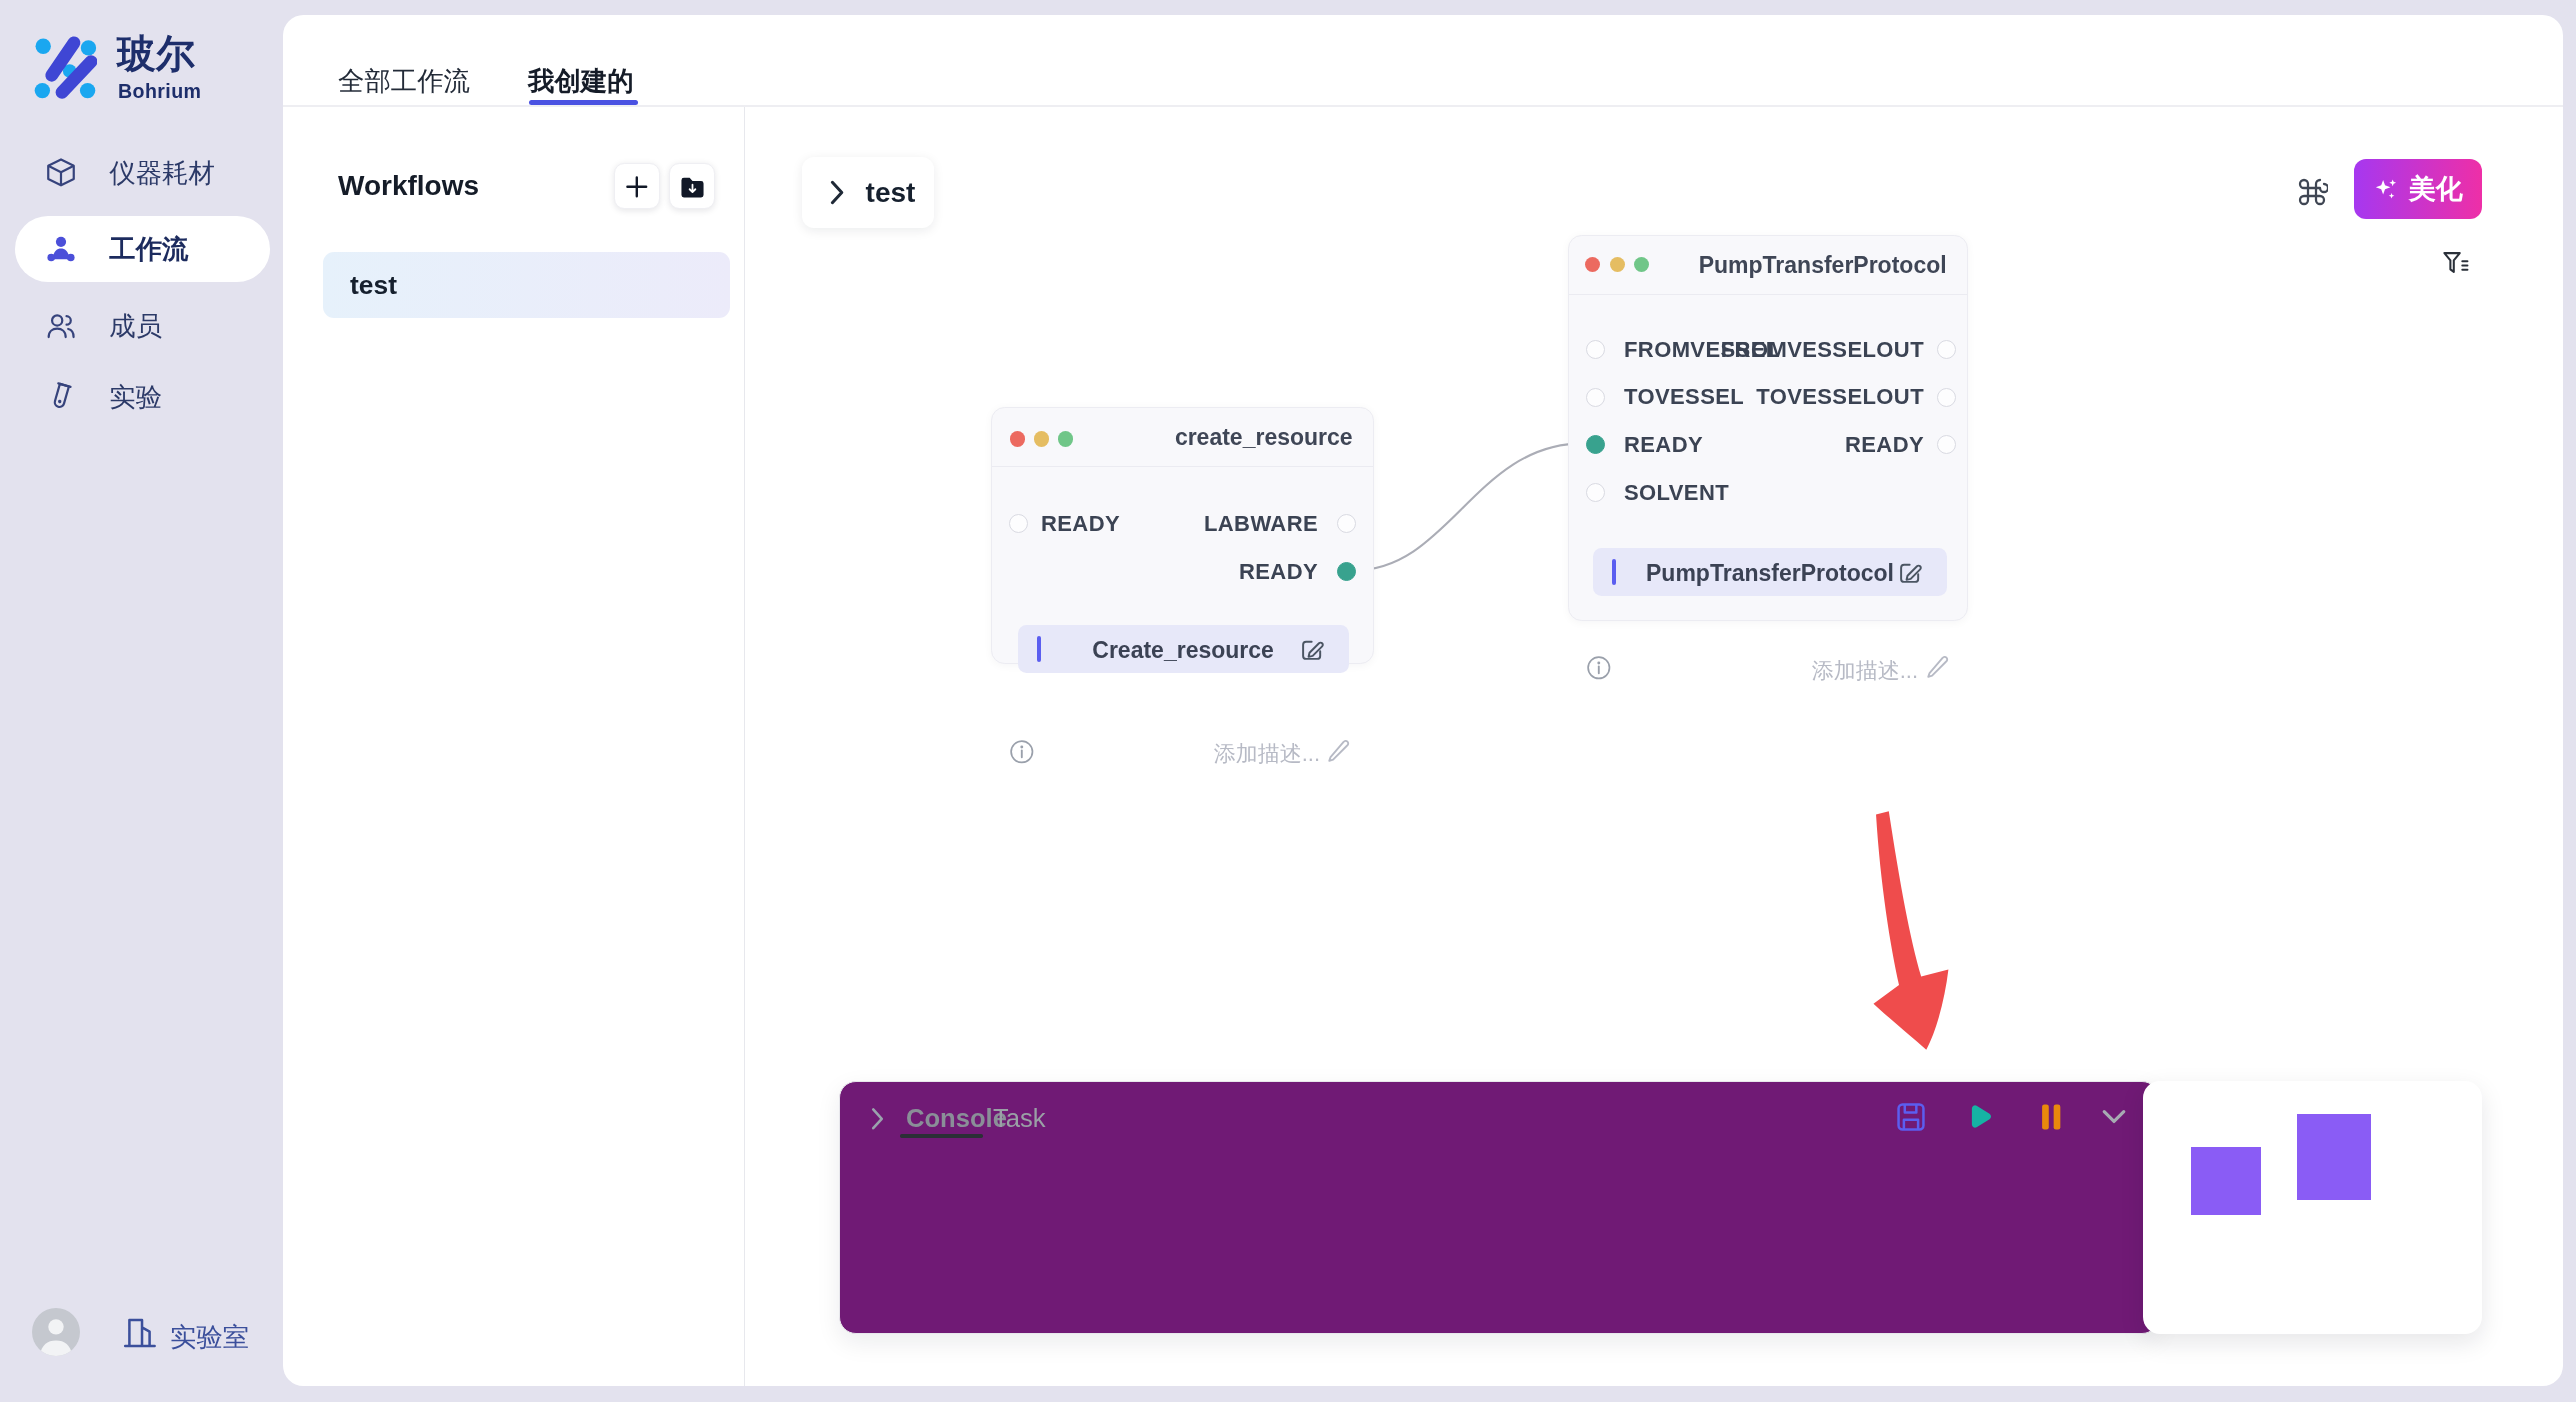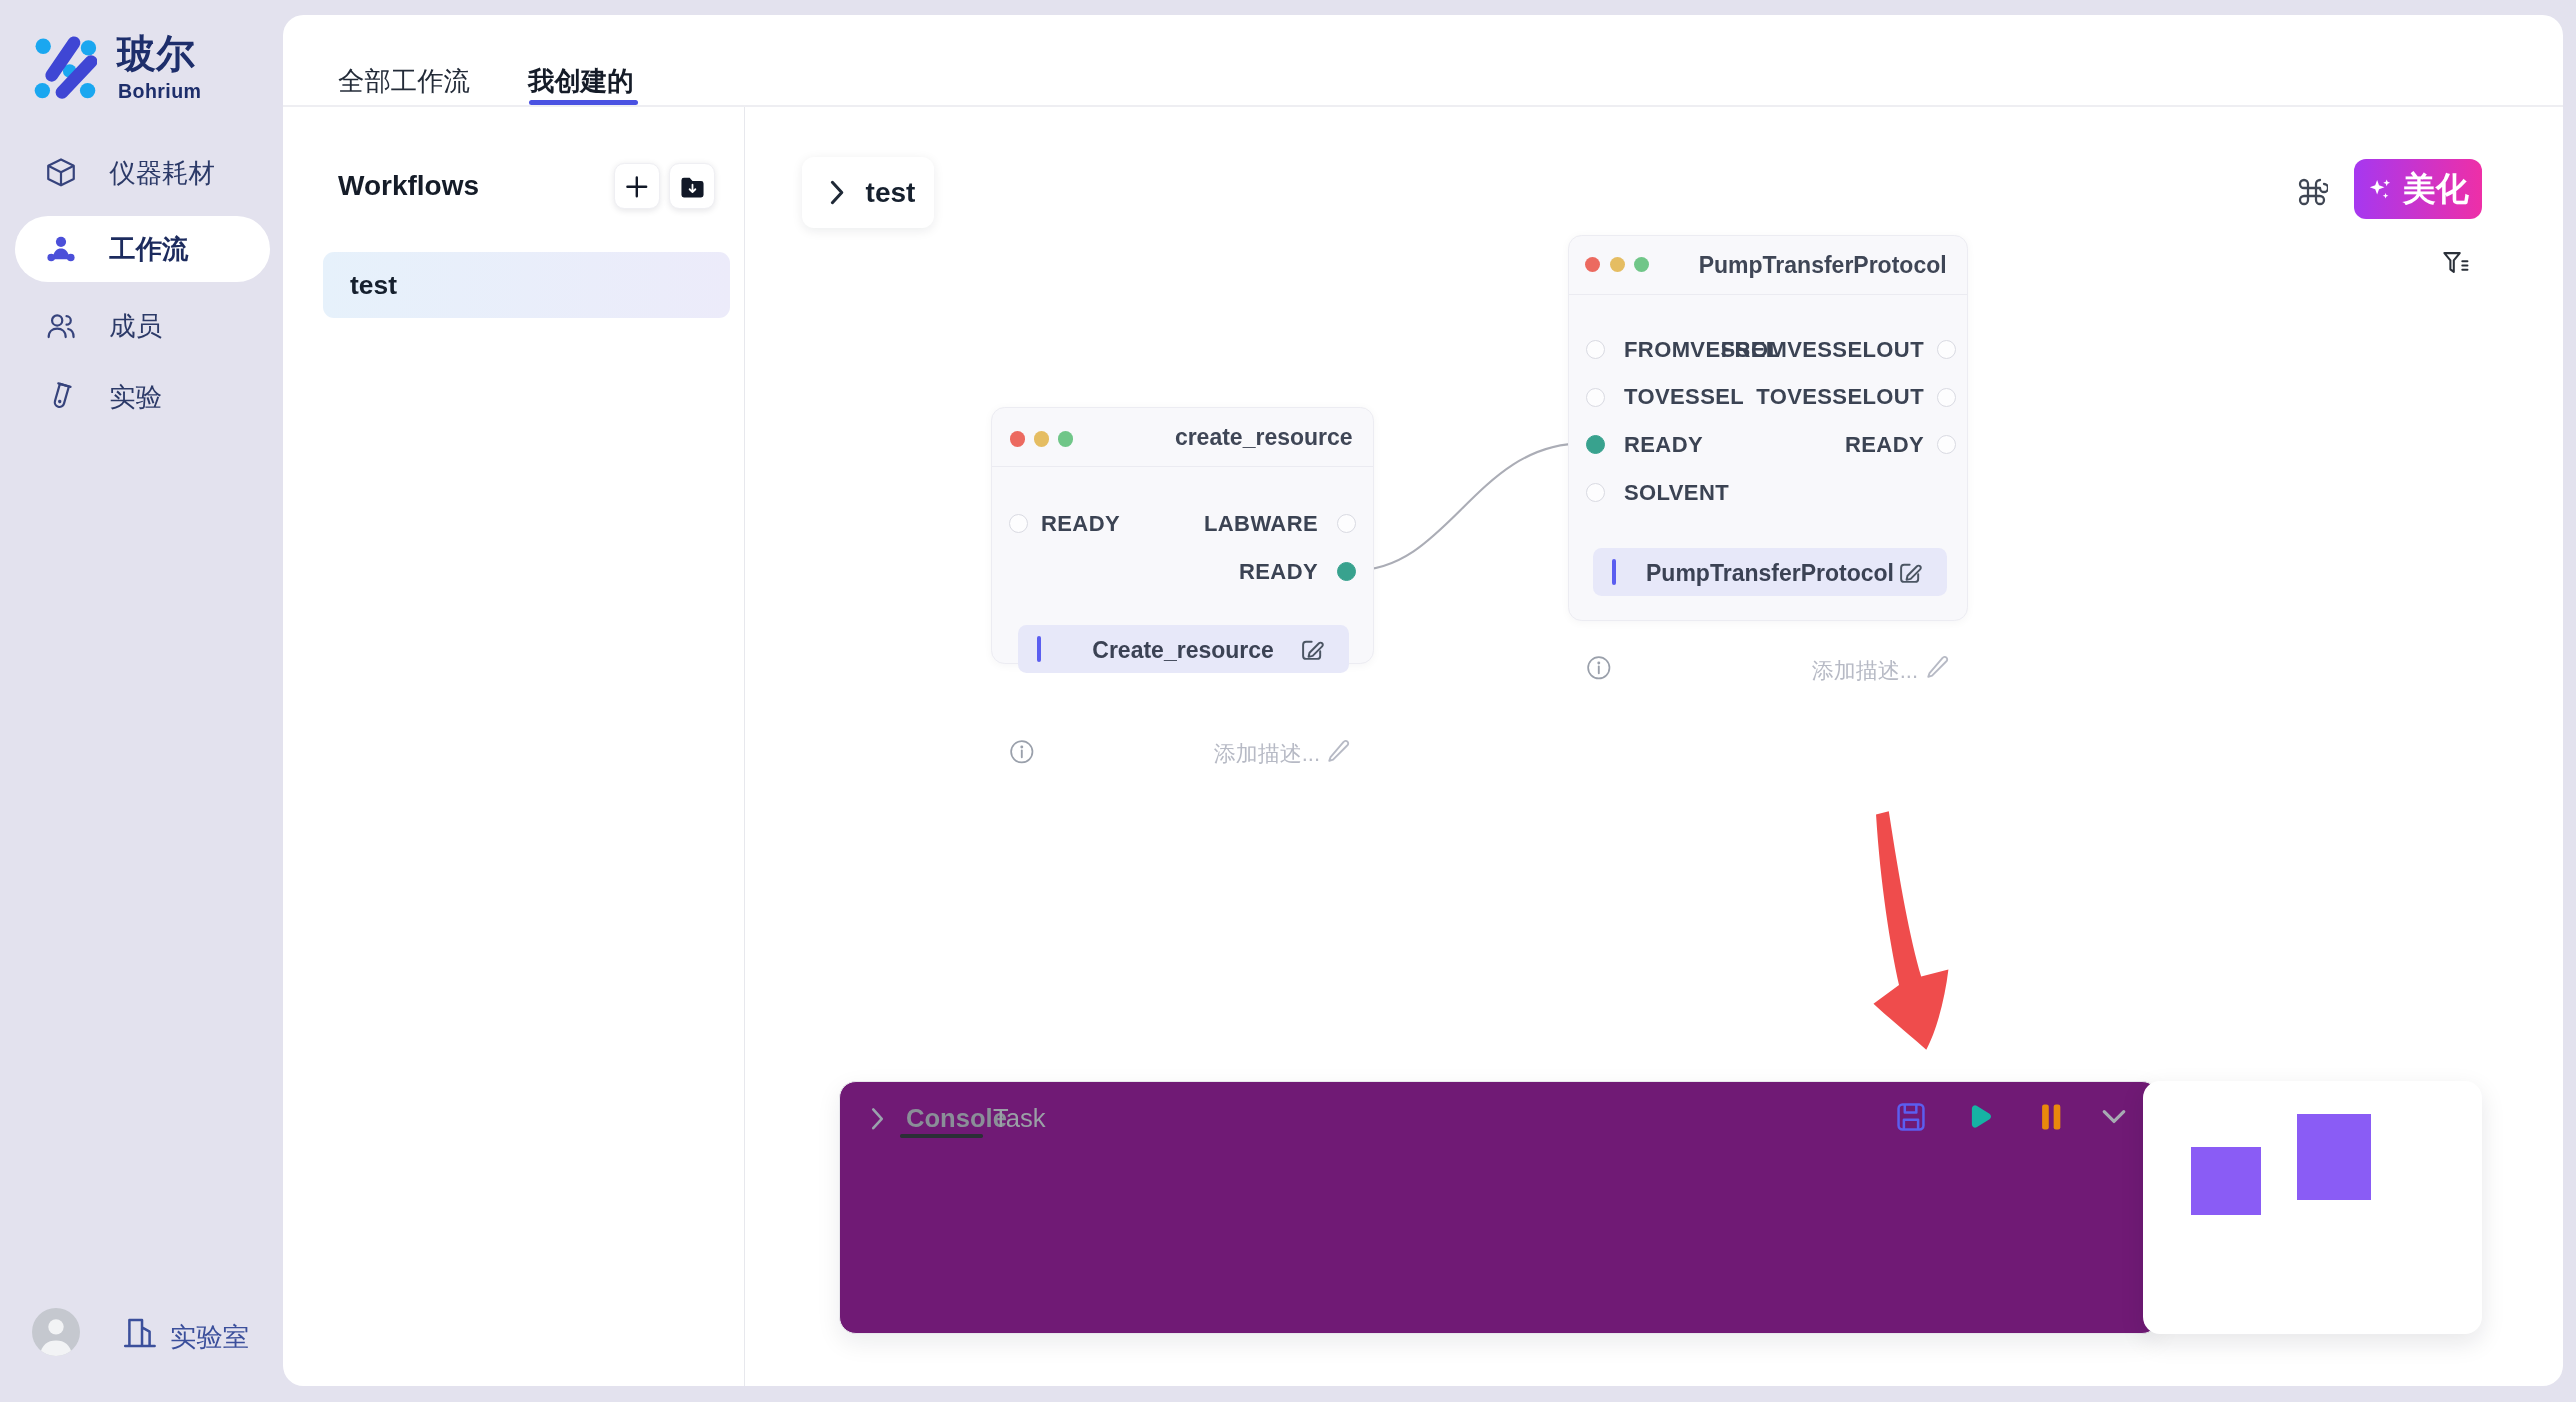--- a/index.html
+++ b/index.html
@@ -34,21 +34,21 @@
   .wf-item{position:absolute;left:40px;top:145px;width:407px;height:66px;border-radius:11px;
            background:linear-gradient(90deg,#e6f1fb 0%,#ecebfa 100%);display:flex;align-items:center;cursor:pointer;}
   .wf-item span{margin-left:27px;font-size:26.4px;font-weight:600;color:#16202e;}
 
   
   .chip{position:absolute;left:519px;top:142px;width:132px;height:71px;background:#fff;border-radius:12px;
         box-shadow:0 2.6px 10.2px rgba(17,24,39,.08);display:flex;align-items:center;cursor:pointer;}
   .chip span{margin-left:19px;font-size:28px;font-weight:700;color:#16202e;}
   .beautify{position:absolute;left:2071px;top:144px;width:128px;height:60px;border:none;border-radius:12px;cursor:pointer;
             background:linear-gradient(90deg,#a638f0 0%,#ee2fa7 100%);display:flex;align-items:center;justify-content:center;gap:8.5px;}
-  .beautify span{color:#fff;font-size:33px;font-weight:600;font-family:"Liberation Sans",sans-serif;}
+  .beautify span{color:#fff;font-size:27px;font-weight:600;font-family:"Liberation Sans",sans-serif;}
 
   
   .node{position:absolute;background:#f8f8fb;border:1.7px solid #ececf2;border-radius:13.6px;box-sizing:border-box;
         box-shadow:0 1.7px 8.5px rgba(17,24,39,.04);}
   .node-header{position:absolute;left:0;top:0;right:0;height:58px;border-bottom:1.7px solid #ebebf1;}
   .dot{position:absolute;width:15.3px;height:15.3px;border-radius:50%;}
   .node-title{position:absolute;right:20.4px;top:15.3px;font-size:23px;font-weight:600;color:#3f4656;}
   .port{position:absolute;width:19px;height:19px;border-radius:50%;background:#fdfdfe;border:1.7px solid #d9dae2;box-sizing:border-box;}
   .port.filled{background:#38a28e;border-color:#38a28e;}
   .plabel{position:absolute;font-size:22px;font-weight:700;color:#3b4353;letter-spacing:0.4px;line-height:25.6px;white-space:nowrap;}

